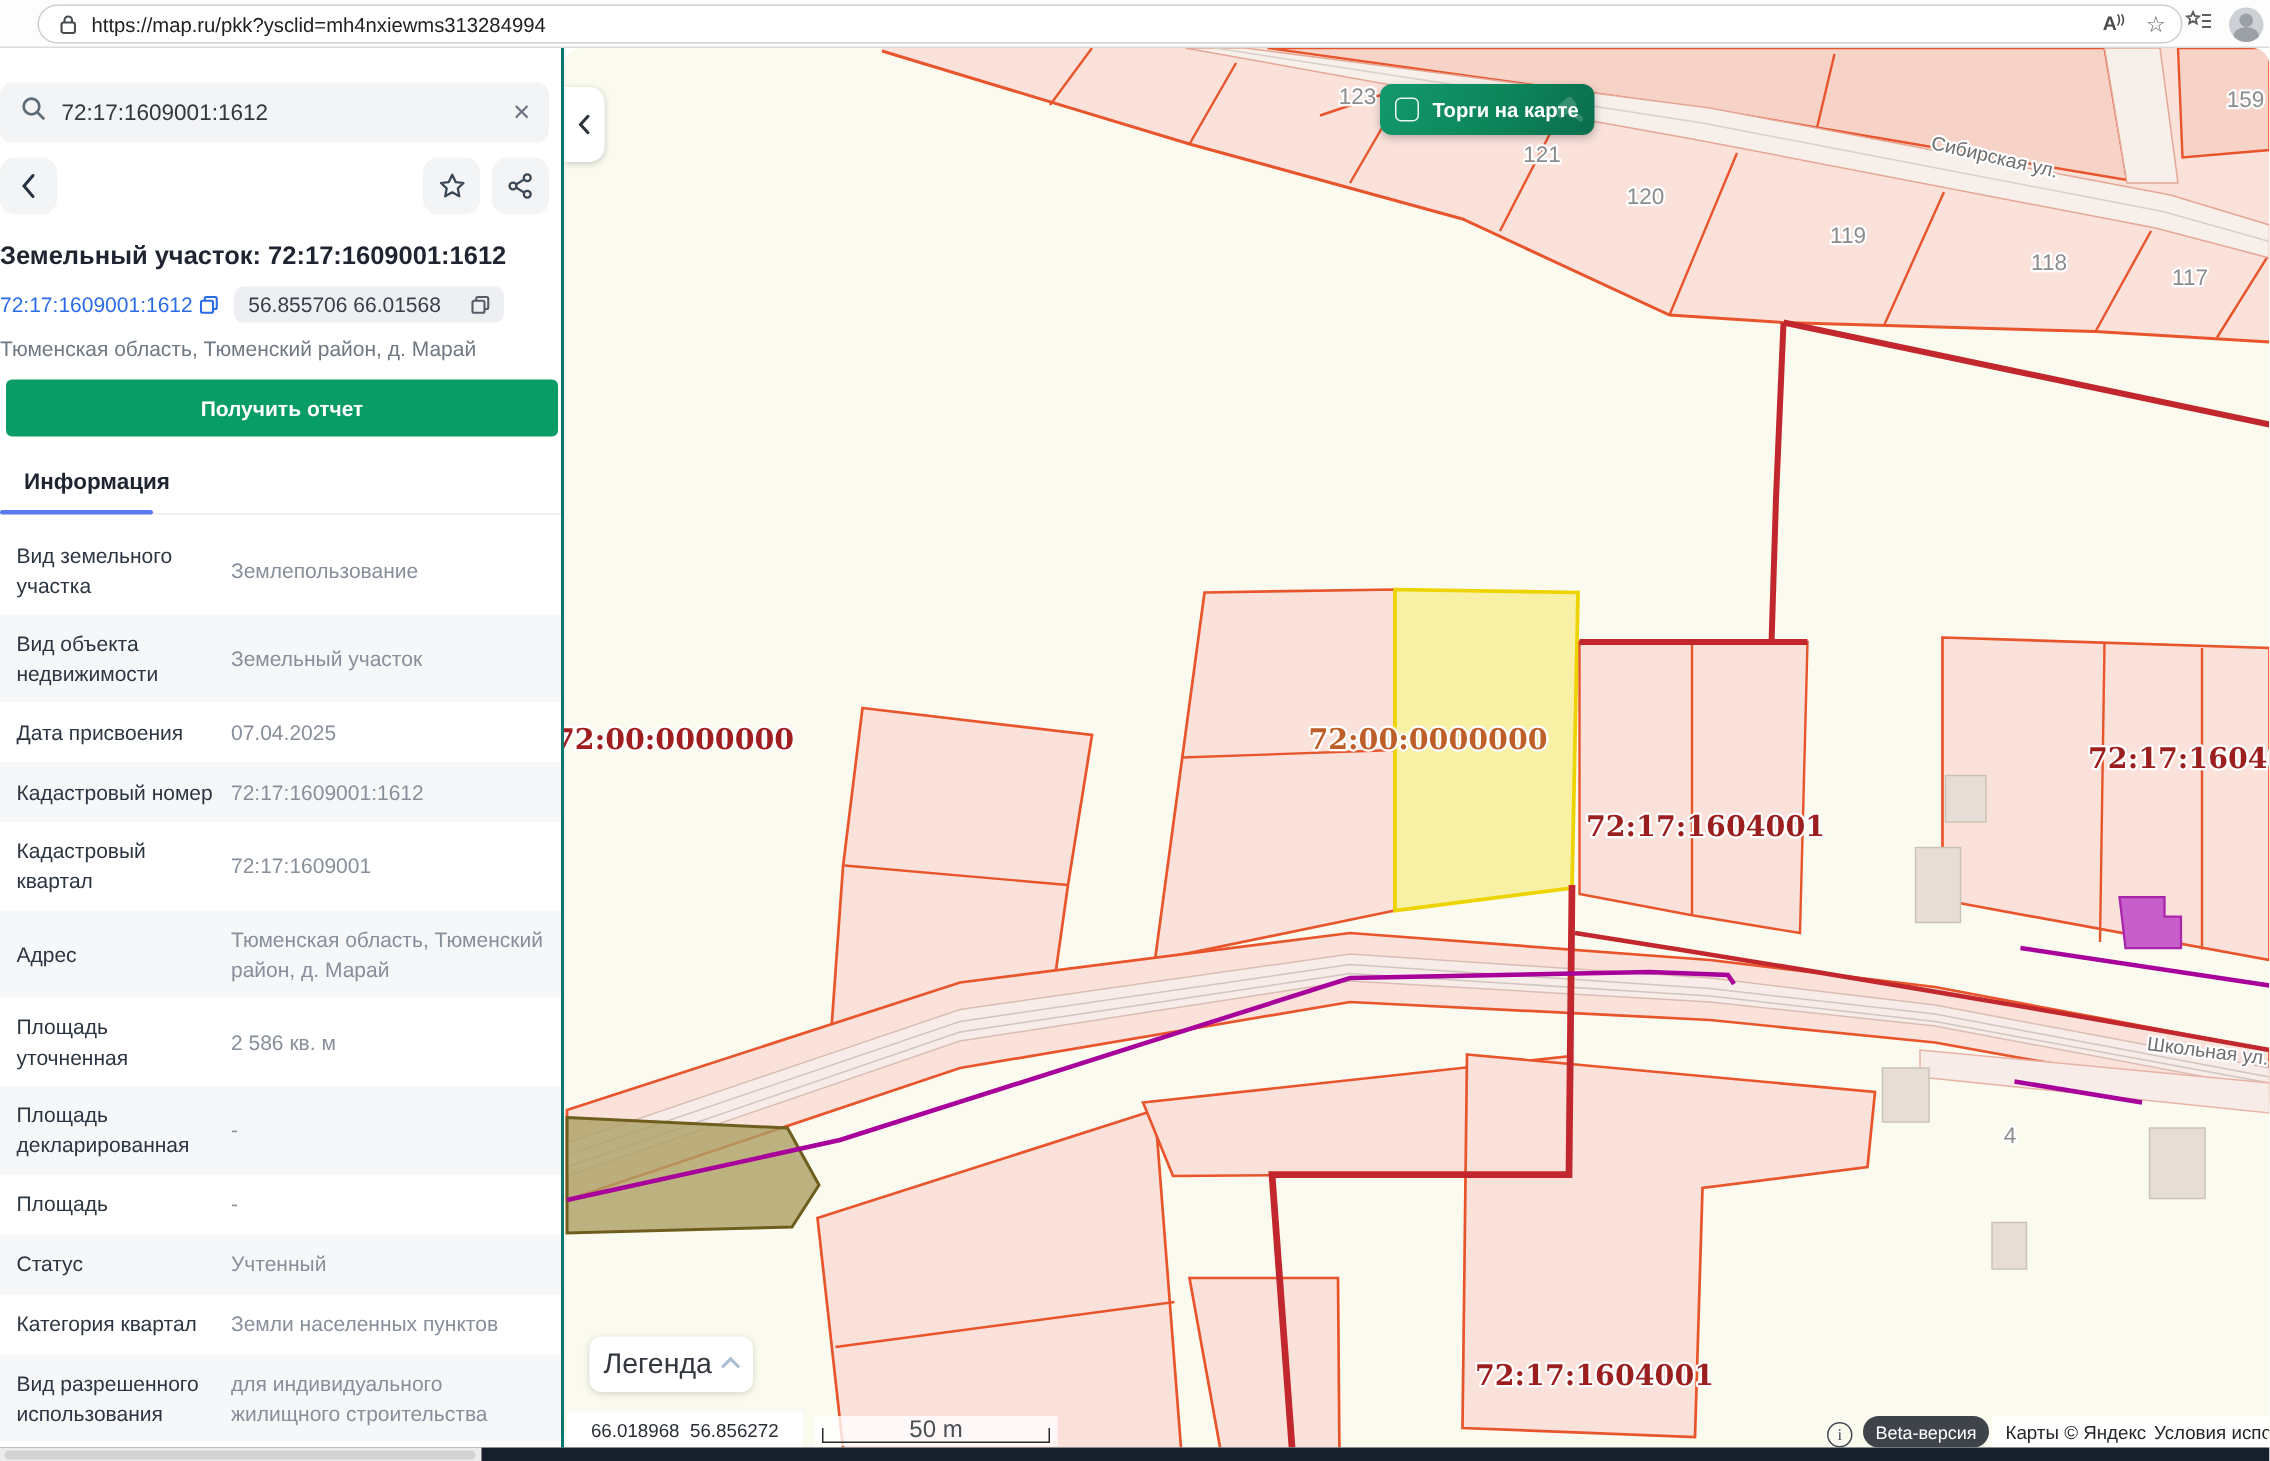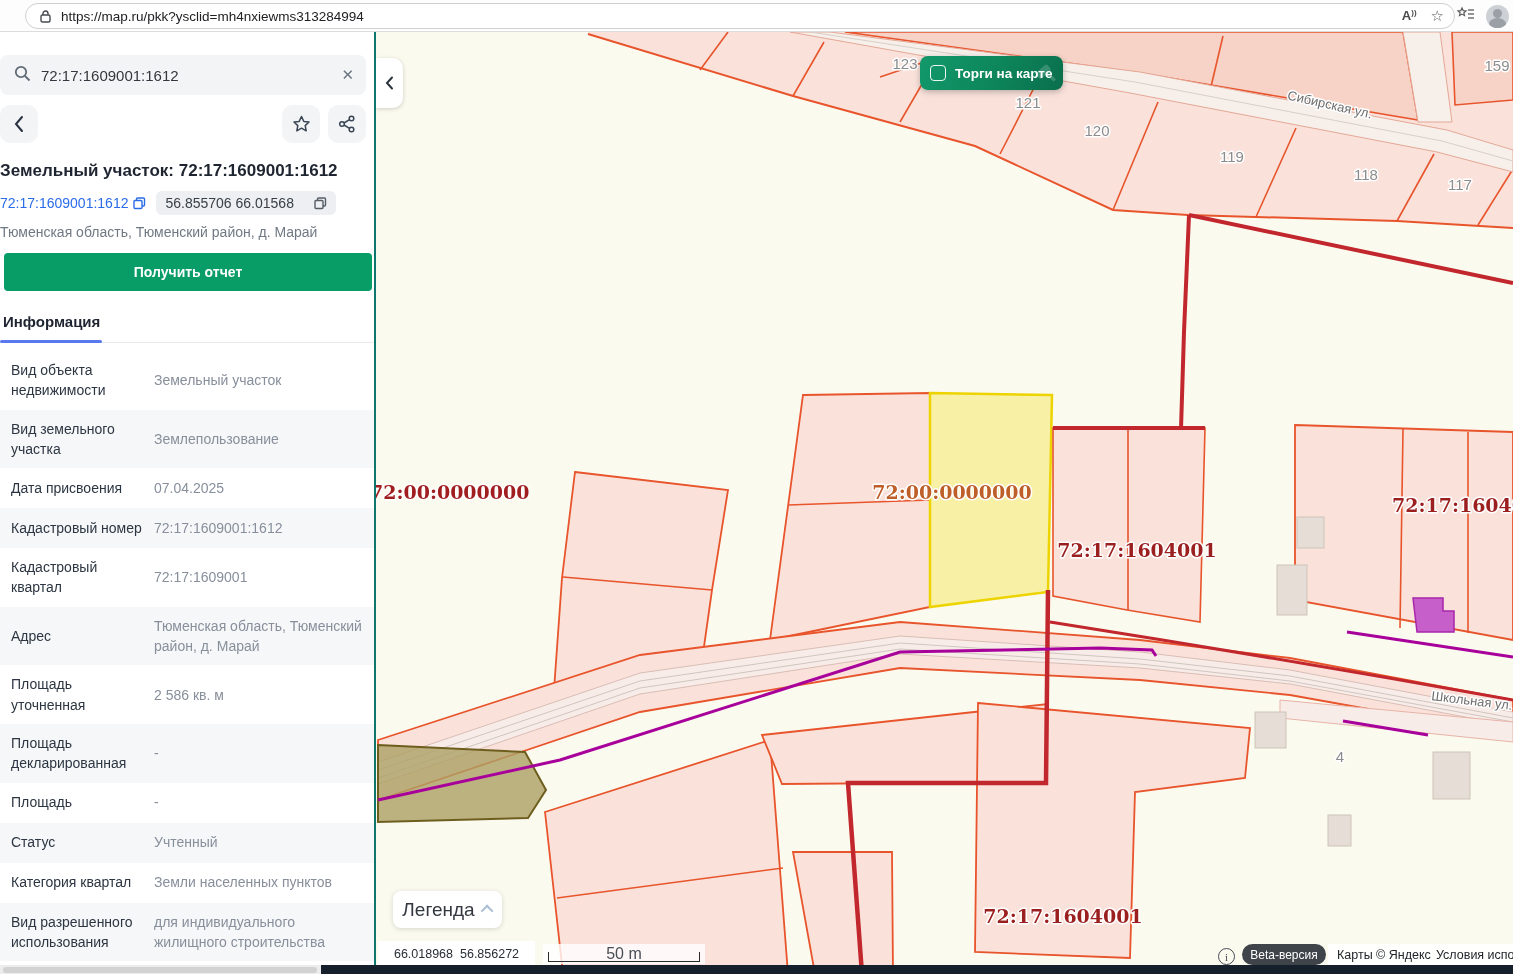--- a/index.html
+++ b/index.html
@@ -42,30 +42,30 @@
   .obj-title{ margin:18px 8px 0 0; font-size:17px; font-weight:700; color:#1e2430; }
   .id-row{ margin:10px 8px 0 0; display:flex; align-items:center; gap:10px; }
   .cad-link{ color:#2b6be8; font-size:14px; display:flex; align-items:center; gap:5px; cursor:pointer; }
   .coord-chip{ background:#edeff2; border-radius:6px; padding:4px 9px; font-size:14px; color:#3a4049;
     display:flex; align-items:center; gap:20px; cursor:pointer; }
   .addr-line{ margin:9px 8px 0 0; font-size:14px; color:#707983; }
   .report-btn{ margin:13px 8px 0 4px; width:368px; height:38px; background:#089c66; color:#fff;
     font-size:14px; font-weight:700; border:none; border-radius:4px; cursor:pointer;
     font-family:"Liberation Sans",sans-serif; }
   .tabs{ margin:16px 0 0 0; border-bottom:1px solid #e9eaec; position:relative; height:36px; }
-  .tab{ display:inline-block; font-size:15px; font-weight:700; color:#1e2430; padding:6px 3px; cursor:pointer; }
+  .tab{ display:inline-block; font-size:15px; font-weight:700; color:#1e2430; padding:6px 16px; cursor:pointer; }
   .tab-underline{ position:absolute; left:0; bottom:-1px; width:102px; height:3px; background:#5b79ee; border-radius:2px; }
   .info-table{ margin-top:8px; }
   .info-row{ display:flex; align-items:center; padding:9px 10px 9px 11px; min-height:40px; }
   .info-row:nth-child(even){ background:#f6f7f9; }
   .info-label{ width:132px; flex:0 0 132px; font-size:14px; color:#2c3642; line-height:1.45; }
   .info-value{ flex:1; font-size:14px; color:#878f9b; line-height:1.45; padding-left:11px; }
 
   
-  .map{ position:relative; width:1137px; height:933px; background:#fbfaef; overflow:hidden; }
+  .map{ position:relative; width:1137px; height:933px; background:#fbfaef; overflow:hidden;border-radius:12px; }
   .map svg text{ paint-order:stroke; stroke:#ffffff; stroke-width:3px; stroke-linejoin:round; }
   .quarter-label{ font-family:"DejaVu Serif", serif; font-weight:bold; font-size:19px; }
   .parcel-num{ font-size:15px; fill:#8c8c8c; stroke-width:2.5px; }
   .street-label{ font-size:13px; fill:#6e6e6e; stroke-width:2.5px; }
 
   .collapse-tab{ position:absolute; left:0; top:26px; width:27px; height:50px; background:#fff;
     border-radius:0 10px 10px 0; box-shadow:0 1px 4px rgba(0,0,0,.18);
     display:flex; align-items:center; justify-content:center; cursor:pointer; }
   .trades-btn{ position:absolute; left:544px; top:24px; width:143px; height:34px;
     background:linear-gradient(115deg,#12996b 0%,#0d855b 55%,#0a6e4c 100%);
@@ -191,26 +191,26 @@
 
     <button class="report-btn">Получить отчет</button>
 
     <div class="tabs">
       <span class="tab">Информация</span>
       <span class="tab-underline"></span>
     </div>
 
     <div class="info-table">
       <div class="info-row">
+          <div class="info-label">Вид земельного участка</div>
+          <div class="info-value">Землепользование</div>
+        </div>
+      <div class="info-row">
           <div class="info-label">Вид объекта недвижимости</div>
           <div class="info-value">Земельный участок</div>
-        </div>
-      <div class="info-row">
-          <div class="info-label">Вид земельного участка</div>
-          <div class="info-value">Землепользование</div>
         </div>
       <div class="info-row">
           <div class="info-label">Дата присвоения</div>
           <div class="info-value">07.04.2025</div>
         </div>
       <div class="info-row">
           <div class="info-label">Кадастровый номер</div>
           <div class="info-value">72:17:1609001:1612</div>
         </div>
       <div class="info-row">

